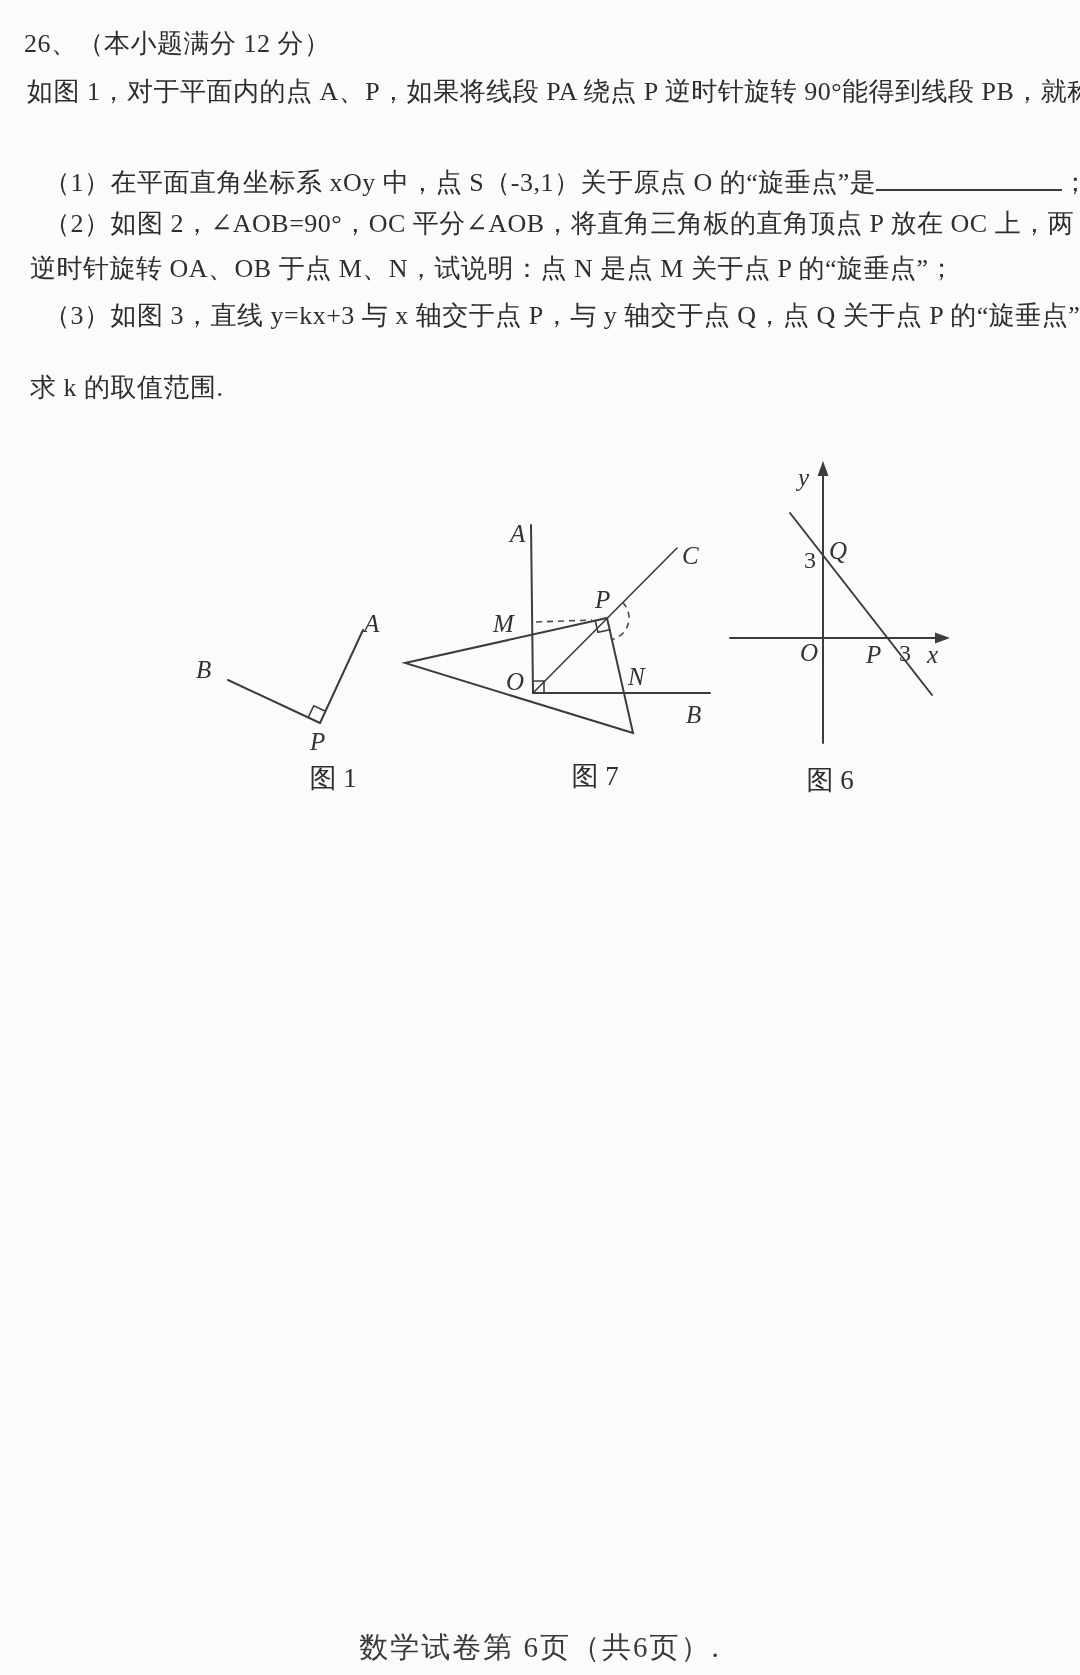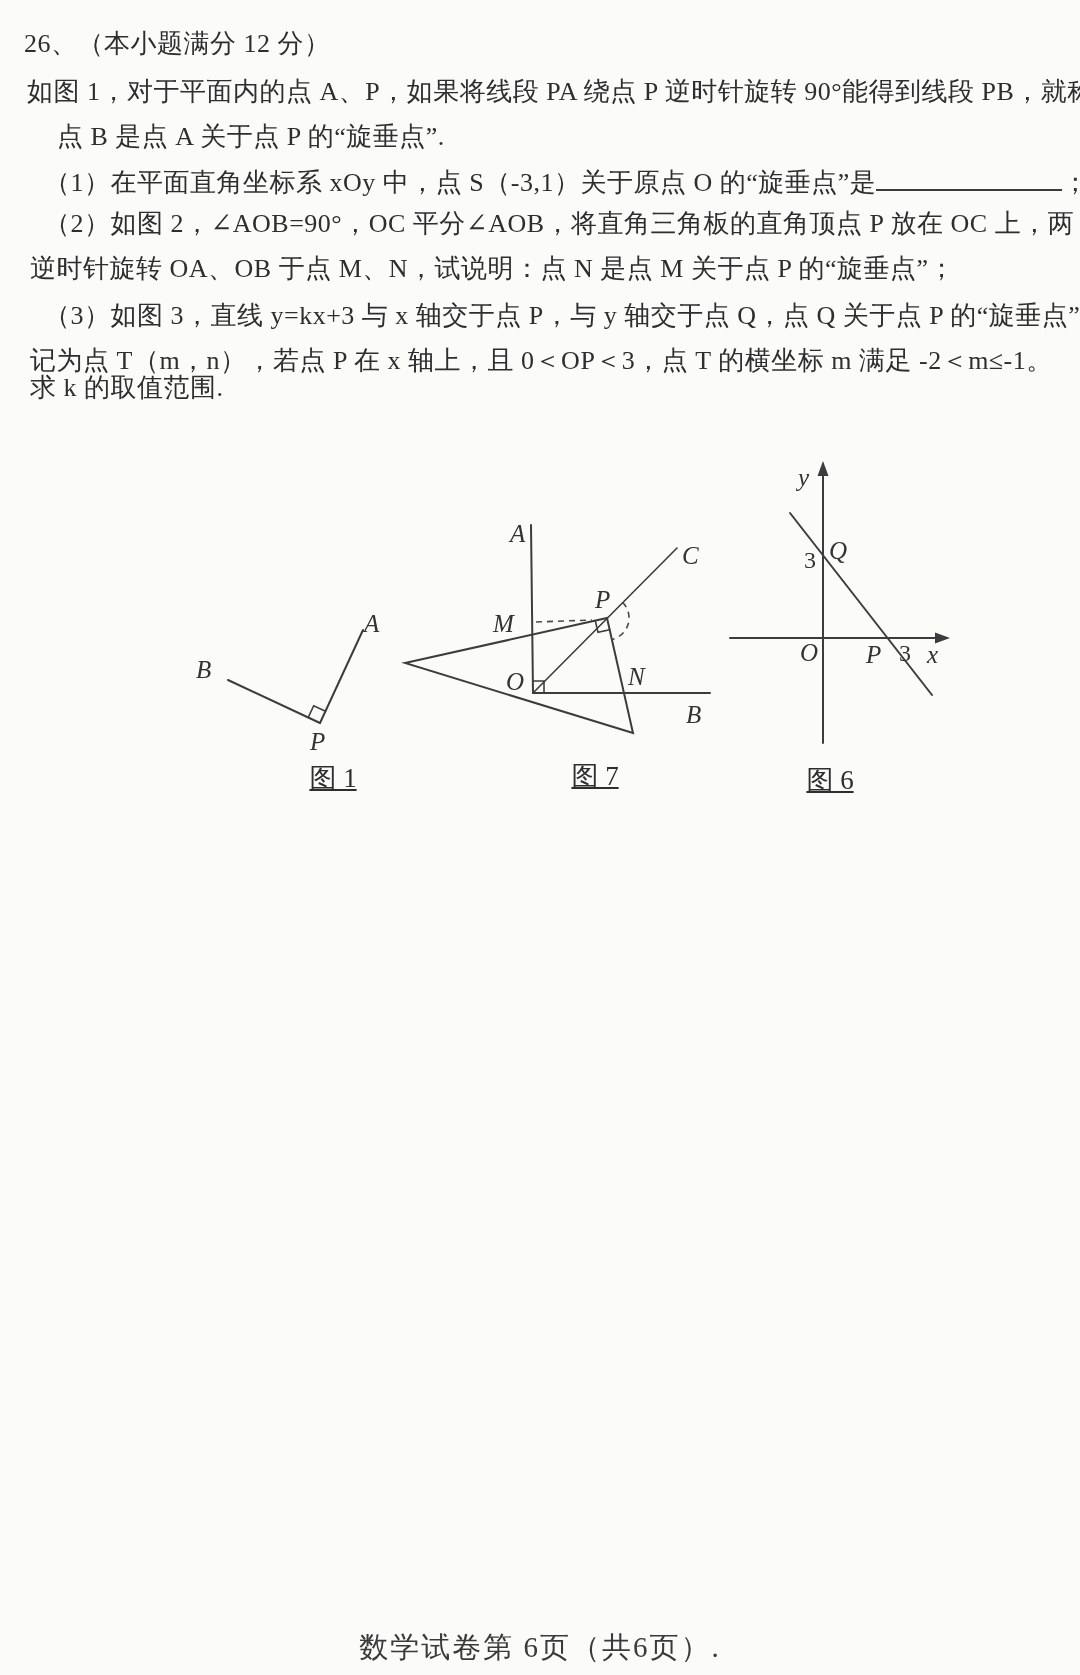--- a/index.html
+++ b/index.html
@@ -42,21 +42,20 @@
     font-size: 24px;
     fill: #333333;
   }
   .caption {
     position: absolute;
     width: 90px;
     text-align: center;
     font-size: 27px;
     color: #2e2e2e;
     white-space: nowrap;
-    text-decoration: underline;
   }
   .footer {
     position: absolute;
     left: 0;
     top: 1628px;
     width: 100%;
     text-align: center;
     font-size: 29px;
     color: #3a3a3a;
     letter-spacing: 2px;
@@ -66,30 +65,28 @@
   .dashed { stroke: #4a4a4a; stroke-width: 1.6; fill: none; stroke-dasharray: 6 5; }
   .arrow { fill: #3c3c3c; stroke: none; }
 </style>
 </head>
 <body>
 
 <div class="page">
 
   <div class="line" style="left:24px; top:28px;">26、（本小题满分 12 分）</div>
   <div class="line" style="left:27px; top:76px;">如图 1，对于平面内的点 A、P，如果将线段 PA 绕点 P 逆时针旋转 90°能得到线段 PB，就称</div>
-  <div class="line" style="left:57px; top:121px;">点 B 是点 A 关于点 P 的“旋垂点”.</div>
 
   <div class="line" style="left:44px; top:164px;">
     <span>（1）在平面直角坐标系 xOy 中，点 S（-3,1）关于原点 O 的“旋垂点”是</span><span class="blank"></span><span>；</span>
   </div>
 
   <div class="line" style="left:44px; top:208px;">（2）如图 2，∠AOB=90°，OC 平分∠AOB，将直角三角板的直角顶点 P 放在 OC 上，两</div>
   <div class="line" style="left:30px; top:253px;">逆时针旋转 OA、OB 于点 M、N，试说明：点 N 是点 M 关于点 P 的“旋垂点”；</div>
   <div class="line" style="left:44px; top:300px;">（3）如图 3，直线 y=kx+3 与 x 轴交于点 P，与 y 轴交于点 Q，点 Q 关于点 P 的“旋垂点”</div>
-  <div class="line" style="left:30px; top:345px;">记为点 T（m，n），若点 P 在 x 轴上，且 0＜OP＜3，点 T 的横坐标 m 满足 -2＜m≤-1。</div>
   <div class="line" style="left:30px; top:372px;">求 k 的取值范围.</div>
 
   <div class="figure" style="left:180px; top:570px; width:220px; height:200px;">
     <svg width="220" height="200" viewBox="0 0 220 200">
       <path class="stroke" d="M140,153 L48,110"></path>
       <path class="stroke" d="M140,153 L183,60"></path>
       <path class="stroke-thin" d="M145.5,141.2 L133.7,135.7 L128.2,147.5"></path>
       <text class="lbl" x="184" y="62">A</text>
       <text class="lbl" x="16" y="108">B</text>
       <text class="lbl" x="130" y="180">P</text>

